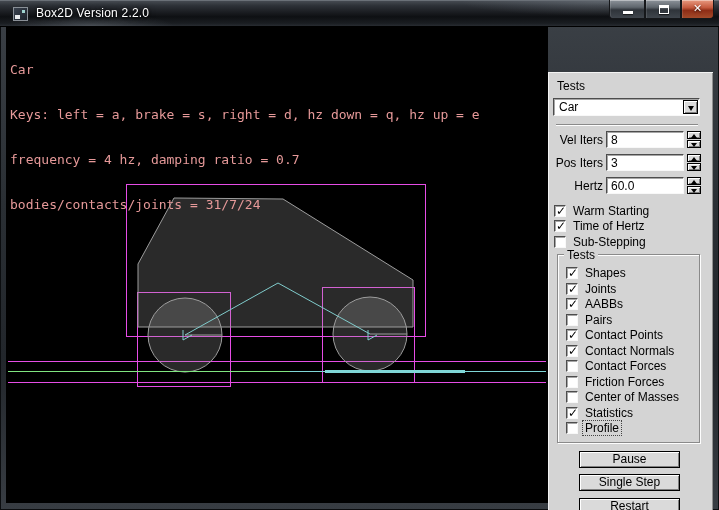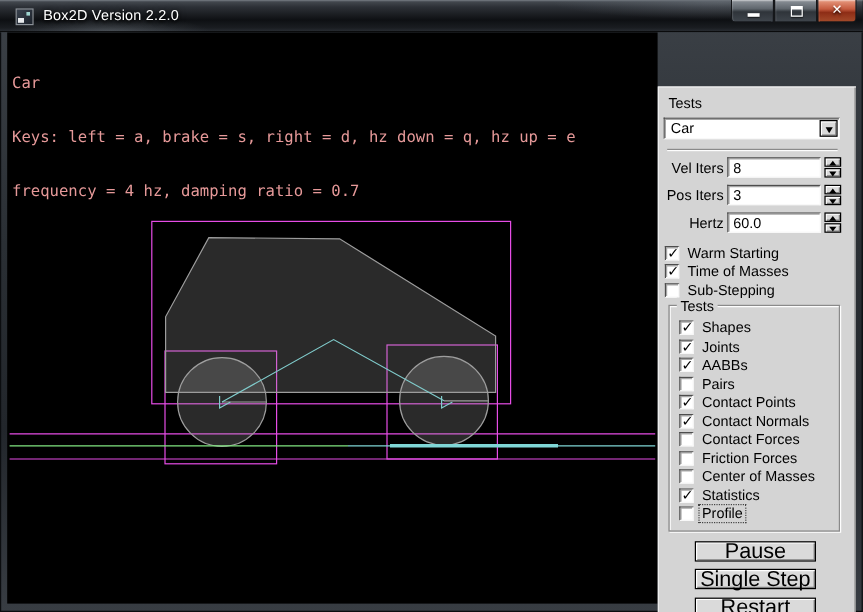--- a/index.html
+++ b/index.html
@@ -86,21 +86,21 @@
   .gcb.checked::after { content:"\2713"; position:absolute; left:1px; top:-2px;
     font:bold 12px "DejaVu Sans", sans-serif; color:#000; }
   .cb-label { position:absolute; left:19px; top:-1px; white-space:nowrap; }
   .cb-label.focus-dotted { outline:1px dotted #444; padding:0 2px; left:17px; }
 
   .groupbox { position:absolute; left:9px; top:182px; width:143px; height:189px;
     border:1px solid #8a8a8a; box-shadow:inset 1px 1px 0 #fdfdfd, 1px 1px 0 #fdfdfd; }
   .group-label { position:absolute; left:16px; top:176px; background:#d4d4d4; padding:0 3px; }
 
   .gbutton { position:absolute; left:31px; width:101px; height:17px; text-align:center;
-    font-size:18px; line-height:15px; cursor:default; }
+    font-size:12px; line-height:15px; cursor:default; }
 </style>
 </head>
 <body>
 
 <div class="window">
 
   <div class="titlebar">
     <span class="app-icon">
       <span class="px-w"></span>
       <span class="px-t"></span>
@@ -147,20 +147,21 @@
       <g fill="none">
         <line x1="2" y1="344.5" x2="284" y2="344.5" stroke-width="1" stroke="#80e680"></line>
         <line x1="284" y1="344.5" x2="540" y2="344.5" stroke-width="1" stroke="#7fd6d6"></line>
         <line x1="319" y1="344.5" x2="459" y2="344.5" stroke-width="3" stroke="#7fd6d6"></line>
       </g>
     </svg>
     <div class="stats" style="color: rgb(230, 153, 153);">
       <div>Car</div>
       <div>Keys: left = a, brake = s, right = d, hz down = q, hz up = e</div>
       <div>frequency = 4 hz, damping ratio = 0.7</div>
+      <div>bodies/contacts/joints = 31/7/24</div>
     </div>
   </div>
 
   <div class="panel">
 
     <span class="plabel" style="left:9px; top:7px;">Tests</span>
 
     <div class="listbox sunken">
       <span class="val">Car</span>
       <span class="drop-btn raised">
@@ -208,21 +209,21 @@
           </span>
       </span>
     </div>
 
     <div class="cb-row" style="left:6px; top:133px;">
       <span class="gcb checked"></span>
       <span class="cb-label">Warm Starting</span>
     </div>
     <div class="cb-row" style="left:6px; top:148px;">
       <span class="gcb checked"></span>
-      <span class="cb-label">Time of Masses</span>
+      <span class="cb-label">Time of Hertz</span>
     </div>
     <div class="cb-row" style="left:6px; top:164px;">
       <span class="gcb"></span>
       <span class="cb-label">Sub-Stepping</span>
     </div>
 
     <div class="groupbox"></div>
     <span class="group-label">Tests</span>
 
     <div class="cb-row" style="left:18px; top:195px;">

